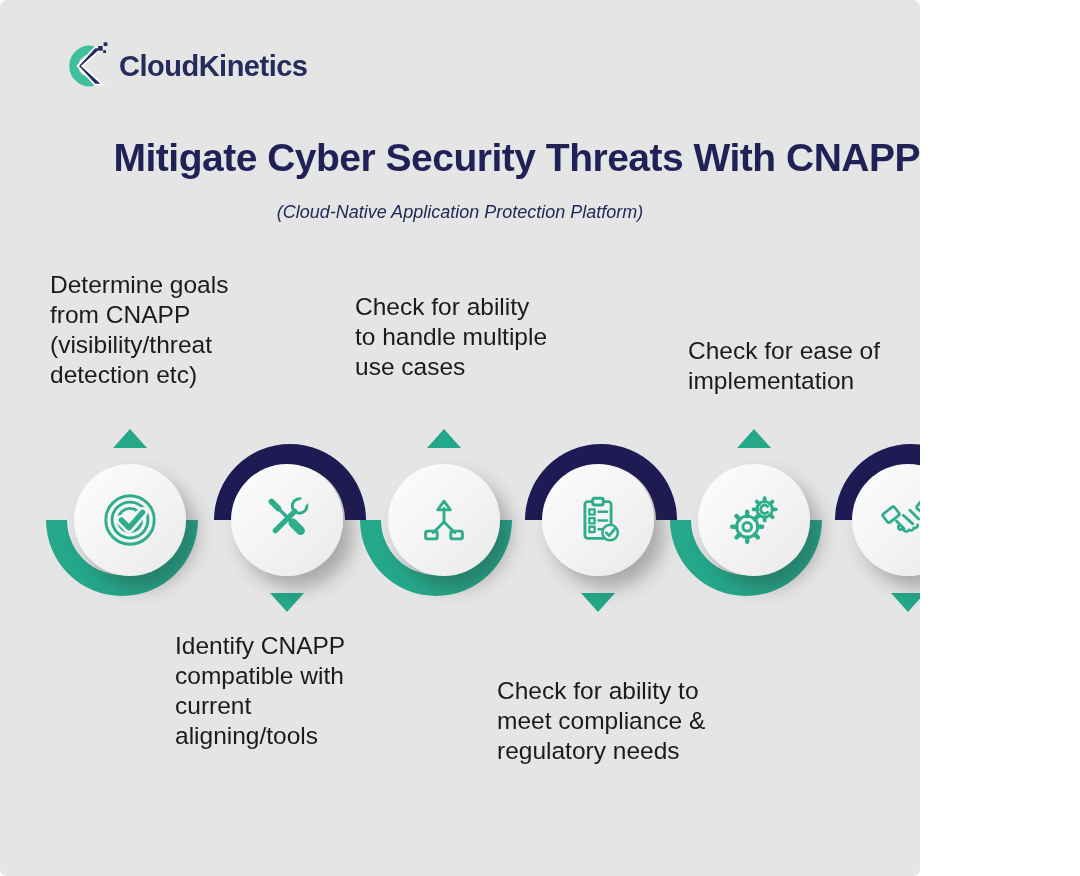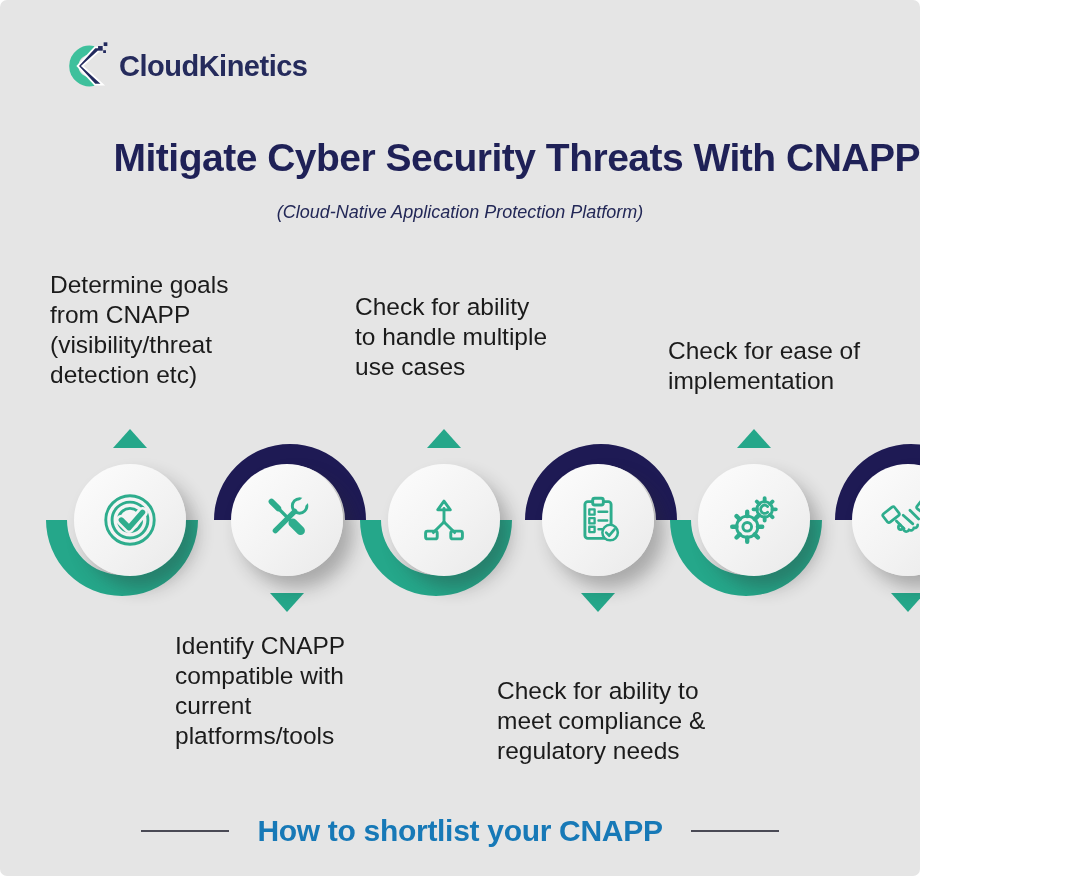--- a/index.html
+++ b/index.html
@@ -14,21 +14,21 @@
   
   .title{position:absolute;top:136px;left:0;width:100%;text-align:right;
     font-size:39px;font-weight:700;color:#1F2157;letter-spacing:-0.5px;}
   .subtitle{position:absolute;top:202px;left:0;width:100%;text-align:center;
     font-size:18px;font-style:italic;font-weight:500;color:#232857;}
   
   .step-label{position:absolute;font-size:24.5px;line-height:30px;color:#1B1B1B;
     white-space:pre-line;}
   .lbl-t1{left:50px;top:270px;}
   .lbl-t2{left:355px;top:292px;}
-  .lbl-t3{left:668px;top:336px;}
+  .lbl-t3{left:688px;top:336px;}
   .lbl-b1{left:175px;top:631px;}
   .lbl-b2{left:497px;top:631px;margin-top:45px;}
   .lbl-b3{left:807px;top:631px;}
   
   .step{position:absolute;top:435px;width:170px;height:170px;}
   .ring{position:absolute;top:0;width:170px;height:170px;}
   .ring-teal{left:-8px;}
   .ring-navy{left:3px;}
   .bubble{position:absolute;left:29px;top:29px;width:112px;height:112px;border-radius:50%;
     background:linear-gradient(135deg,#fdfdfd 0%,#f3f3f3 55%,#e9e9e9 100%);
@@ -172,24 +172,19 @@
         <path d="M34,22 l9,9"></path>
         <path d="M28,43 a3,3 0 0 0 5,-1 a3,3 0 0 0 5,-2 a3,3 0 0 0 4,-3"></path>
         <path d="M24,37 a2.5,2.5 0 1 0 3,3"></path>
       </svg>
     </div>
   </div>
 
   <div class="step-label lbl-b1">Identify CNAPP
 compatible with
 current
-platforms/tools</div>
+aligning/tools</div>
   <div class="step-label lbl-b2">Check for ability to
 meet compliance &amp;
 regulatory needs</div>
 
-  <div class="footer">
-    <div class="footer-line"></div>
-    <div class="footer-title">How to shortlist your CNAPP</div>
-    <div class="footer-line"></div>
-  </div>
 
 </div>
 
 </body></html>

